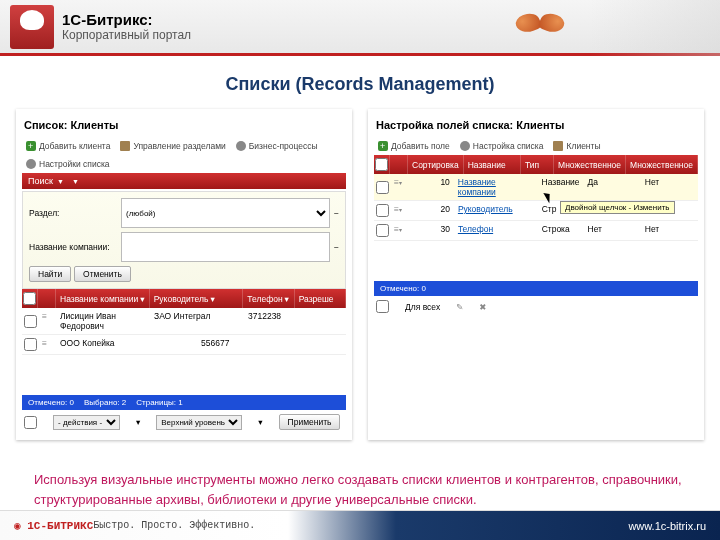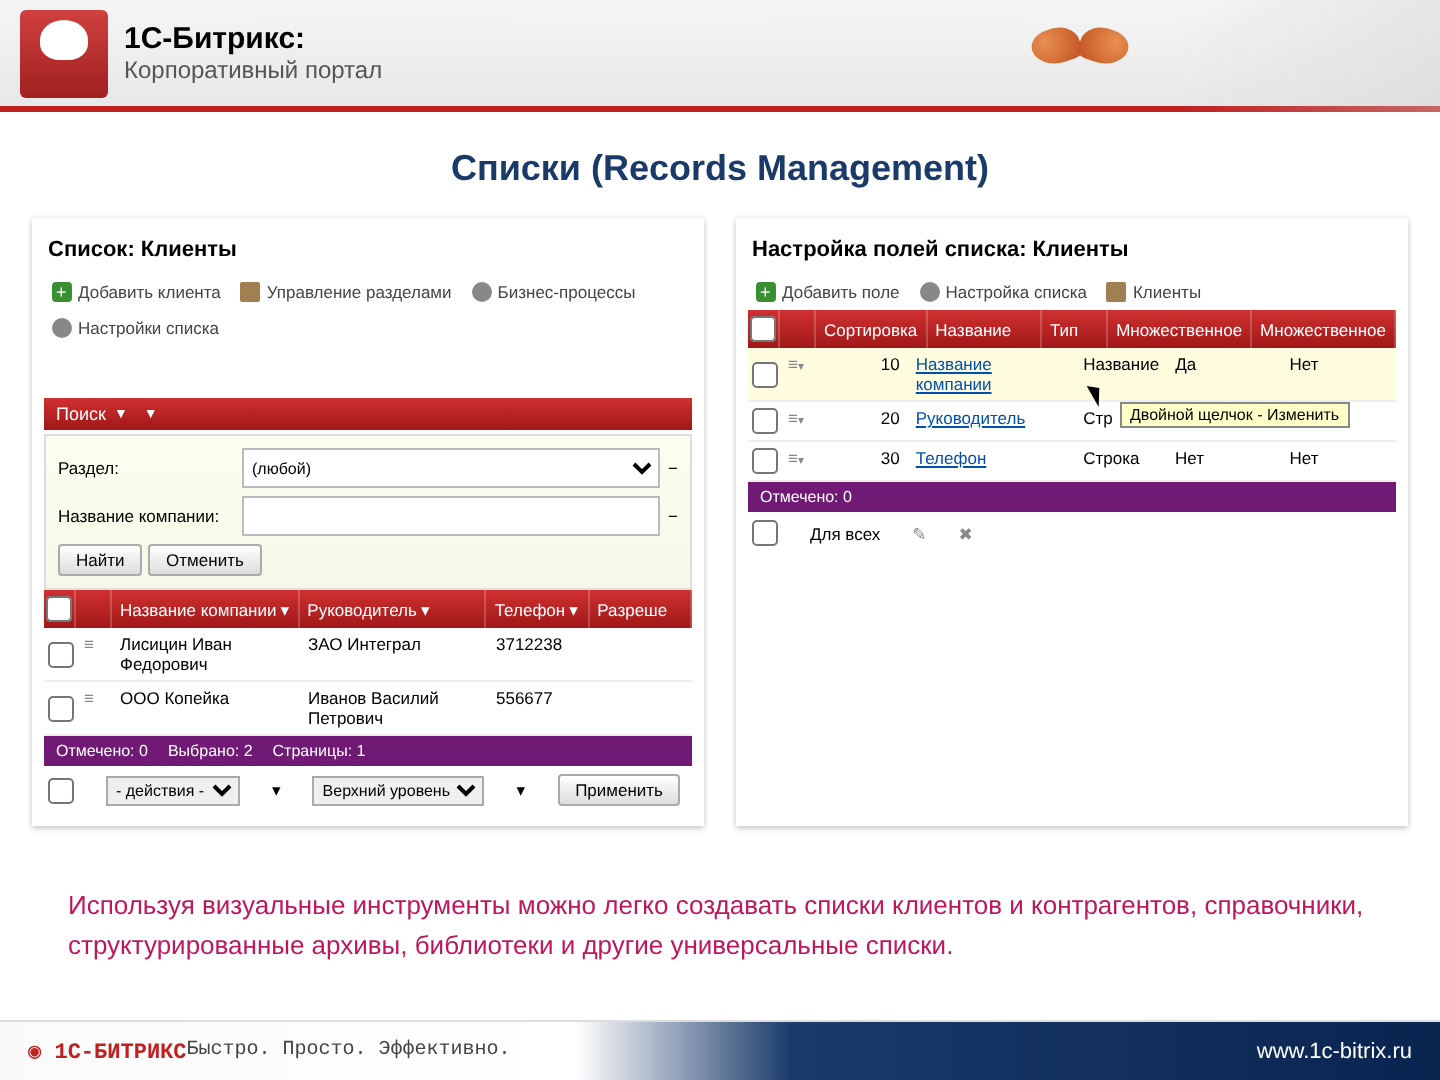--- a/index.html
+++ b/index.html
@@ -23,40 +23,40 @@
   .panel { flex: 1; background: #fff; box-shadow: 0 1px 3px rgba(0,0,0,0.25); padding: 6px; }
   .panel-title { font-size: 11px; font-weight: bold; padding: 4px 2px 6px; }
   .toolbar { display: flex; gap: 6px; padding: 3px 2px; flex-wrap: wrap; }
   .tb-btn { display: flex; align-items: center; gap: 3px; font-size: 8.5px; color: #444; cursor: pointer; padding: 1px 2px; justify-content: flex-end; }
   .tb-btn .ic { width: 10px; height: 10px; }
   .ic-add { background: #3a9030; border-radius: 2px; position: relative; }
   .ic-add::before { content: "+"; position: absolute; color: #fff; font-size: 9px; line-height: 10px; left: 2px; }
   .ic-gear { background: #888; border-radius: 50%; position: relative; }
   .ic-doc { background: #a08050; border-radius: 1px; }
   
-  .red-bar { background: linear-gradient(#d03030, #a01818); color: #fff; padding: 3px 6px; display: flex; align-items: center; gap: 4px; margin-top: 26px; }
+  .red-bar { background: linear-gradient(#d03030, #a01818); color: #fff; padding: 3px 6px; display: flex; align-items: center; gap: 4px; }
   .red-bar .search-label { font-size: 9px; }
   .red-bar .arrow { font-size: 7px; }
   
   .filter-area { background: linear-gradient(#fdfdf0, #f8f8e8); border: 1px solid #ddd; padding: 6px; margin-top: 2px; }
   .filter-row { display: flex; align-items: center; font-size: 8.5px; margin-bottom: 4px; gap: 4px; }
   .filter-row label { width: 88px; }
-  .filter-row select, .filter-row input { flex: 1; height: 20px; font-size: 8px; border: 1px solid #bbb; background: #fff; }
+  .filter-row select, .filter-row input { flex: 1; height: 30px; font-size: 8px; border: 1px solid #bbb; background: #fff; }
   .btn { display: inline-block; padding: 2px 8px; font-size: 8.5px; background: linear-gradient(#fff, #ddd); border: 1px solid #aaa; border-radius: 2px; cursor: pointer; }
   
   .grid-head { background: linear-gradient(#d03030, #a01818); color: #fff; display: flex; font-size: 8.5px; }
   .grid-head > div { padding: 3px 4px; border-right: 1px solid rgba(255,255,255,0.2); display: flex; align-items: center; gap: 2px; }
   .grid-row { display: flex; font-size: 8.5px; border-bottom: 1px solid #eee; }
   .grid-row:hover, .grid-row.hl { background: #fffce0; }
   .grid-row > div { padding: 3px 4px; }
   .chk-col { width: 16px; flex: none; display: flex; align-items: center; justify-content: center; }
   .icon-col { width: 18px; flex: none; color: #888; }
   .link { color: #0050b0; text-decoration: underline; cursor: pointer; }
   
-  .stat-bar { background: #701a75; color: #fff; font-size: 8px; padding: 3px 6px; display: flex; gap: 10px; }
+  .stat-bar { background: #1d4ed8; color: #fff; font-size: 8px; padding: 3px 6px; display: flex; gap: 10px; margin-top: 40px; }
   .bottom-bar { display: flex; align-items: center; gap: 16px; padding: 4px 2px; font-size: 8.5px; }
   .sel { height: 15px; font-size: 8px; border: 1px solid #aaa; }
   
   .tooltip { position: absolute; background: #ffffc8; border: 1px solid #888; padding: 1px 4px; font-size: 8px; }
   
   .description { padding: 30px 34px 0; font-size: 13px; line-height: 1.5; color: #be185d; }
   
   .footer { position: absolute; bottom: 0; left: 0; right: 0; height: 30px; background: linear-gradient(90deg, #fafafa 0%, #fff 40%, #1a3a6a 55%, #0a2450 100%); display: flex; align-items: center; padding: 0 14px; justify-content: space-between; border-top: 1px solid #ddd; }
   .footer-left { display: flex; align-items: center; font-size: 10px; color: #444; font-family: Liberation Mono, monospace; }
   .footer-logo { color: #c02020; font-weight: bold; font-size: 11px; }
@@ -153,21 +153,20 @@
       <div style="flex:2">ЗАО Интеграл</div>
       <div style="flex:1">3712238</div>
       <div style="flex:1"></div>
     </div>
     <div class="grid-row">
       <div class="chk-col">
           <input type="checkbox" style="">
         </div>
       <div class="icon-col">≡</div>
       <div style="flex:2">ООО Копейка</div>
-      <div style="flex:2">Иванов Василий Петрович</div>
       <div style="flex:1">556677</div>
       <div style="flex:1"></div>
     </div>
     <div class="stat-bar">
       <span>Отмечено: 0</span>
       <span>Выбрано: 2</span>
       <span>Страницы: 1</span>
     </div>
     <div class="bottom-bar">
       <input type="checkbox" style="">

